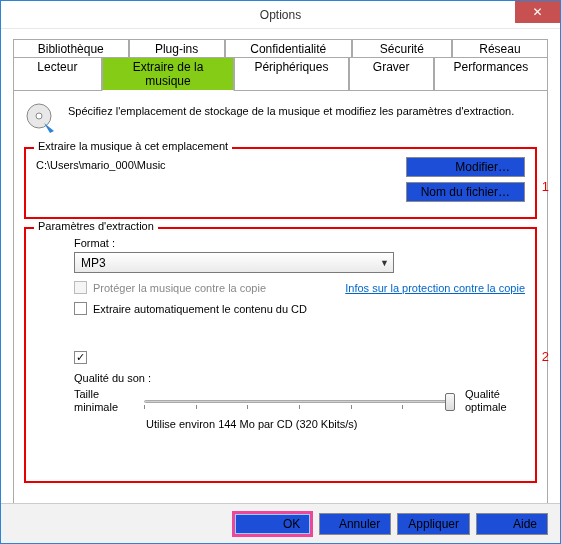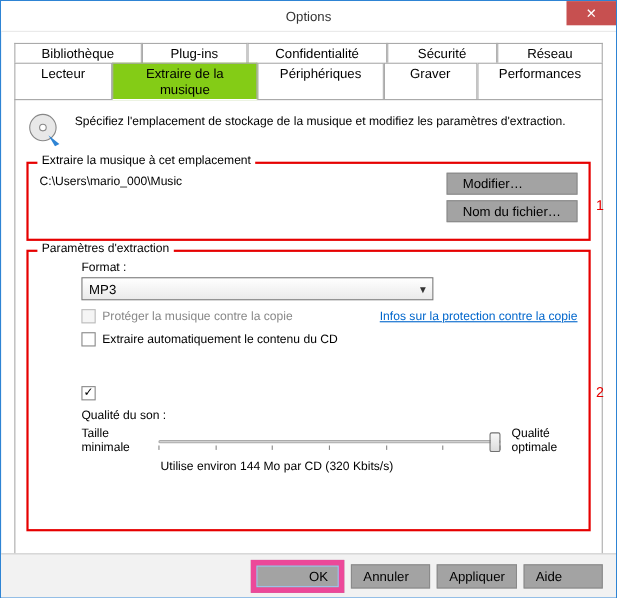--- a/index.html
+++ b/index.html
@@ -18,21 +18,21 @@
   .tabbox { border: 1px solid #aaa; margin-top: -1px; padding: 10px 10px 14px 10px; height: 432px; position: relative; }
   .intro { display: flex; align-items: flex-start; gap: 8px; margin-bottom: 10px; }
   .intro-icon { width: 36px; height: 36px; flex-shrink: 0; }
   .intro-text { font-size: 11px; color: #000; padding-top: 4px; }
   .group { border: 2px solid #e60000; position: relative; padding: 8px 10px 10px 10px; margin-bottom: 8px; }
   .group-legend { position: absolute; top: -9px; left: 8px; background: #fff; padding: 0 4px; font-size: 11px; }
   .group-marker { position: absolute; right: -14px; color: #e60000; font-size: 13px; font-weight: normal; }
   .path-row { display: flex; justify-content: space-between; align-items: flex-start; }
   .path-text { font-size: 11px; padding-top: 2px; }
   .btn-stack { display: flex; flex-direction: column; gap: 5px; }
-  .btn { border: 1px solid #8a8a8a; background: #a3a3a3; padding: 2px 14px; font-size: 11px; cursor: pointer; min-width: 88px; text-align: left; }
+  .btn { border: 1px solid #8a8a8a; background: #1d4ed8; padding: 2px 14px; font-size: 11px; cursor: pointer; min-width: 88px; text-align: right; }
   .label { font-size: 11px; margin-bottom: 3px; display: block; }
   .select { width: 320px; border: 1px solid #7a7a7a; background: linear-gradient(#fff,#eaeaea); height: 21px; display: flex; align-items: center; justify-content: space-between; padding: 0 4px 0 6px; font-size: 11px; cursor: pointer; }
   .select-arrow { font-size: 9px; color: #333; }
   .row { display: flex; align-items: center; gap: 6px; margin-top: 8px; }
   .checkbox { width: 13px; height: 13px; border: 1px solid #888; background: #fff; display: inline-flex; align-items: center; justify-content: center; cursor: pointer; flex-shrink: 0; }
   .checkbox.disabled { border-color: #bbb; background: #f5f5f5; cursor: default; }
   .checkbox.checked::after { content: "✓"; font-size: 11px; line-height: 11px; color: #000; }
   .chk-label { font-size: 11px; }
   .chk-label.disabled { color: #888; }
   .link { color: #0066cc; text-decoration: underline; font-size: 11px; cursor: pointer; margin-left: auto; }
@@ -40,21 +40,21 @@
   .q-side { font-size: 11px; width: 60px; text-align: left; line-height: 13px; }
   .q-side.right { text-align: left; }
   .slider { flex: 1; height: 20px; position: relative; }
   .slider-track { position: absolute; top: 9px; left: 0; right: 0; height: 3px; background: #d0d0d0; border: 1px solid #aaa; border-radius: 2px; }
   .slider-ticks { position: absolute; top: 14px; left: 0; right: 0; height: 5px; display: flex; justify-content: space-between; }
   .slider-ticks span { width: 1px; height: 4px; background: #888; }
   .slider-thumb { position: absolute; top: 2px; width: 10px; height: 18px; background: linear-gradient(#f8f8f8,#dcdcdc); border: 1px solid #707070; border-radius: 2px; cursor: pointer; }
   .estimate { font-size: 11px; text-align: left; margin-top: 4px; margin-left: 72px; }
   .footer { position: absolute; bottom: 0; left: 0; right: 0; border-top: 1px solid #ccc; background: #f2f2f2; height: 40px; display: flex; align-items: center; justify-content: flex-end; gap: 6px; padding: 0 12px; }
   .footer .btn { min-width: 72px; padding: 3px 10px; }
-  .footer .btn.default { border: 5px solid #ec4899; box-shadow: inset 0 0 0 1px #99ccff; padding-left: 48px; }
+  .footer .btn.default { border: 3px solid #ec4899; box-shadow: inset 0 0 0 1px #99ccff; padding-left: 48px; }
   .group1 { height: 72px; }
   .group2 { height: 256px; padding-left: 48px; }
 </style>
 </head>
 <body>
 
 <div class="window">
   <div class="titlebar">
     <span class="titlebar-title">Options</span>
     <div class="close-btn">

